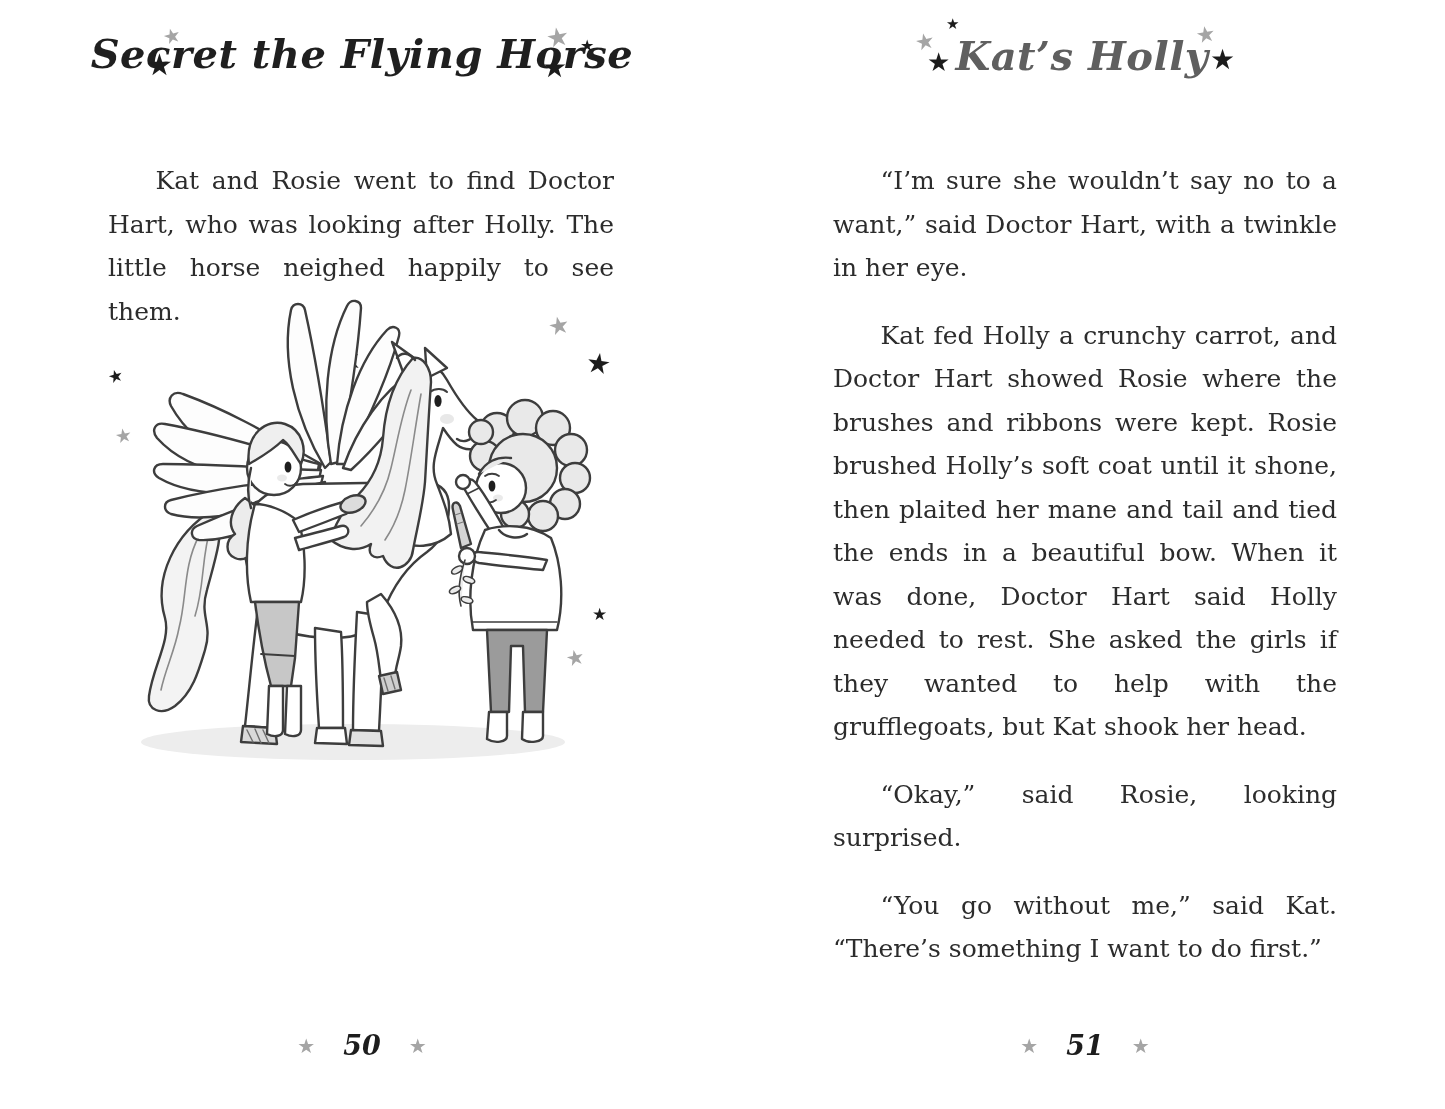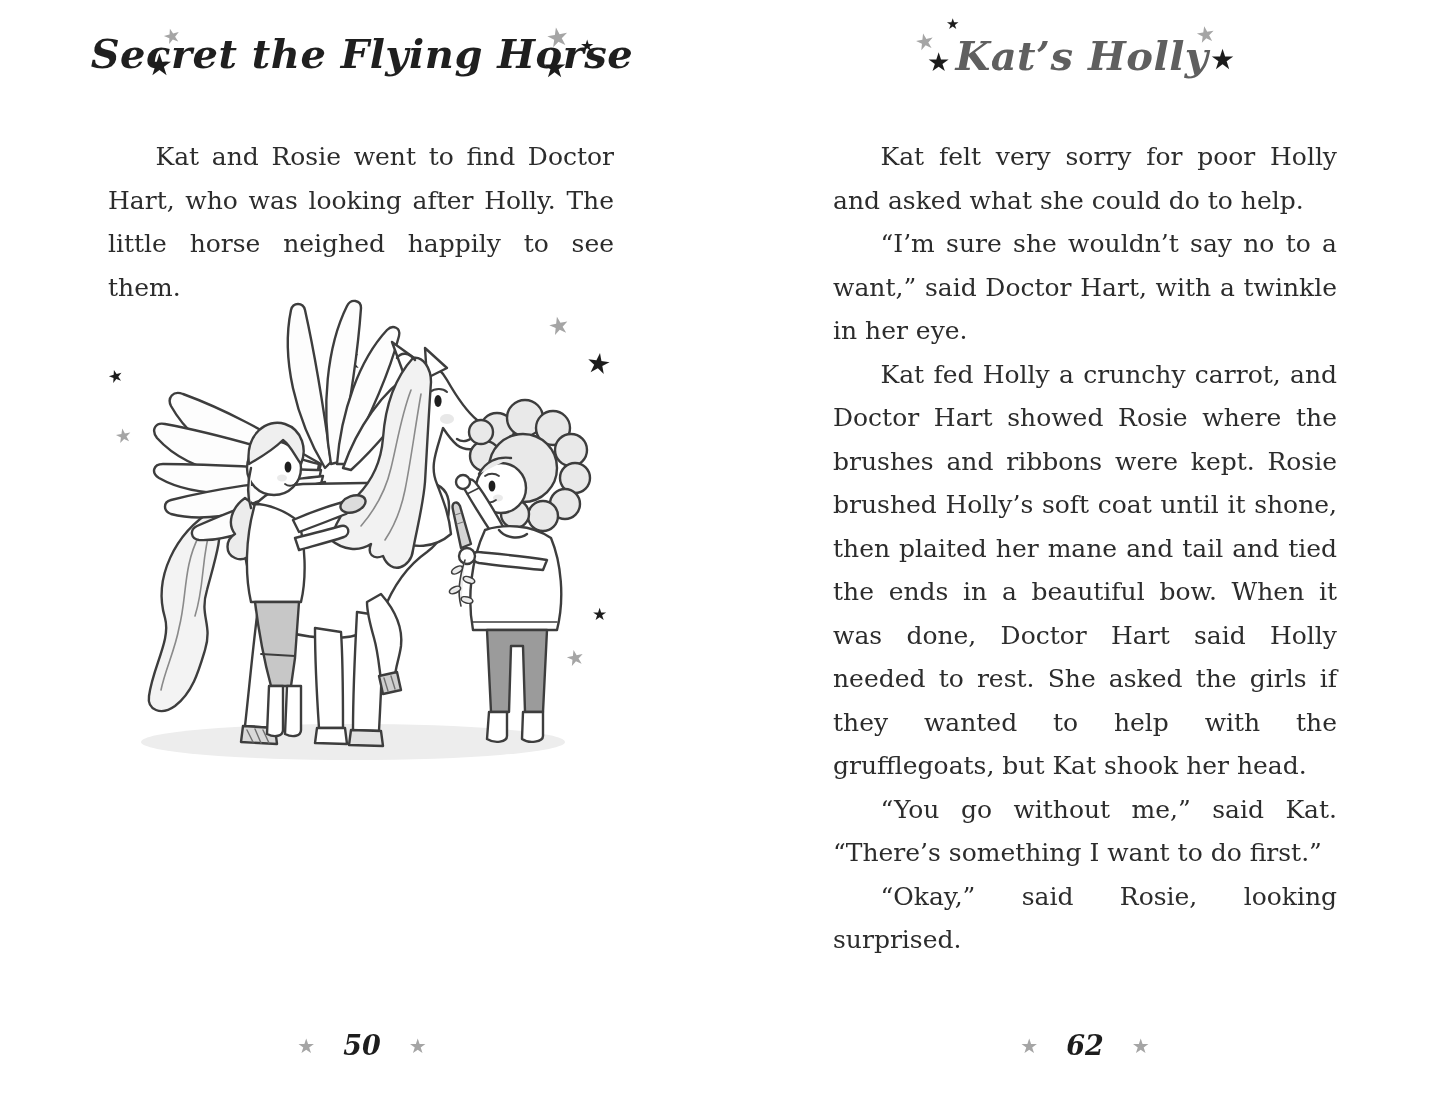--- a/index.html
+++ b/index.html
@@ -21,21 +21,21 @@
   .title-left{left:362px;top:30px;color:#1f1f1f;}
   .title-right{left:1082px;top:32px;color:#5f5f5f;}
 
   
   .text-block{
     position:absolute;
     font-size:25px;line-height:43.5px;
     color:#2c2c2c;text-align:justify;
   }
   .text-block p{margin:0;}
-  .text-block p.indent{text-indent:1.9em;}
+  .text-block p.indent{text-indent:1.9em;margin-top:24px;}
   .tb-left-1{left:108px;top:135px;width:506px;}
   .tb-left-2{left:108px;top:788px;width:506px;}
   .tb-right{left:833px;top:135px;width:504px;}
 
   
   .page-footer{
     position:absolute;top:1030px;
     display:flex;align-items:center;justify-content:center;
     gap:28px;width:220px;
   }
@@ -218,31 +218,30 @@
         <path d="M392,332 L452,332 L448,414 L430,414 L428,348 L416,348 L414,414 L396,414 Z" fill="#9b9b9b"></path>
 
         <path d="M394,414 L412,414 L412,438 C412,444 400,446 392,441 Z"></path>
         <path d="M428,414 L448,414 L448,438 C448,444 434,446 427,441 Z"></path>
       </g>
     </g>
   </svg>
 
 
   <div class="text-block tb-right">
-    <p class="indent">Kat felt very sorry for poor Holly and asked what she could do to help.</p>
     <p class="indent">“I’m sure she wouldn’t say no to a want,” said Doctor Hart, with a twinkle in her eye.</p>
     <p class="indent">Kat fed Holly a crunchy carrot, and Doctor Hart showed Rosie where the brushes and ribbons were kept. Rosie brushed Holly’s soft coat until it shone, then plaited her mane and tail and tied the ends in a beautiful bow. When it was done, Doctor Hart said Holly needed to rest. She asked the girls if they wanted to help with the grufflegoats, but Kat shook her head.</p>
+    <p class="indent">“Okay,” said Rosie, looking surprised.</p>
     <p class="indent">“You go without me,” said Kat. “There’s something I want to do first.”</p>
-    <p class="indent">“Okay,” said Rosie, looking surprised.</p>
   </div>
 
   <div class="page-footer footer-left">
     <span class="footer-star">★</span>
     <span class="page-number">50</span>
     <span class="footer-star">★</span>
   </div>
   <div class="page-footer footer-right">
     <span class="footer-star">★</span>
-    <span class="page-number">62</span>
+    <span class="page-number">51</span>
     <span class="footer-star">★</span>
   </div>
 
 </div>
 
 </body></html>

